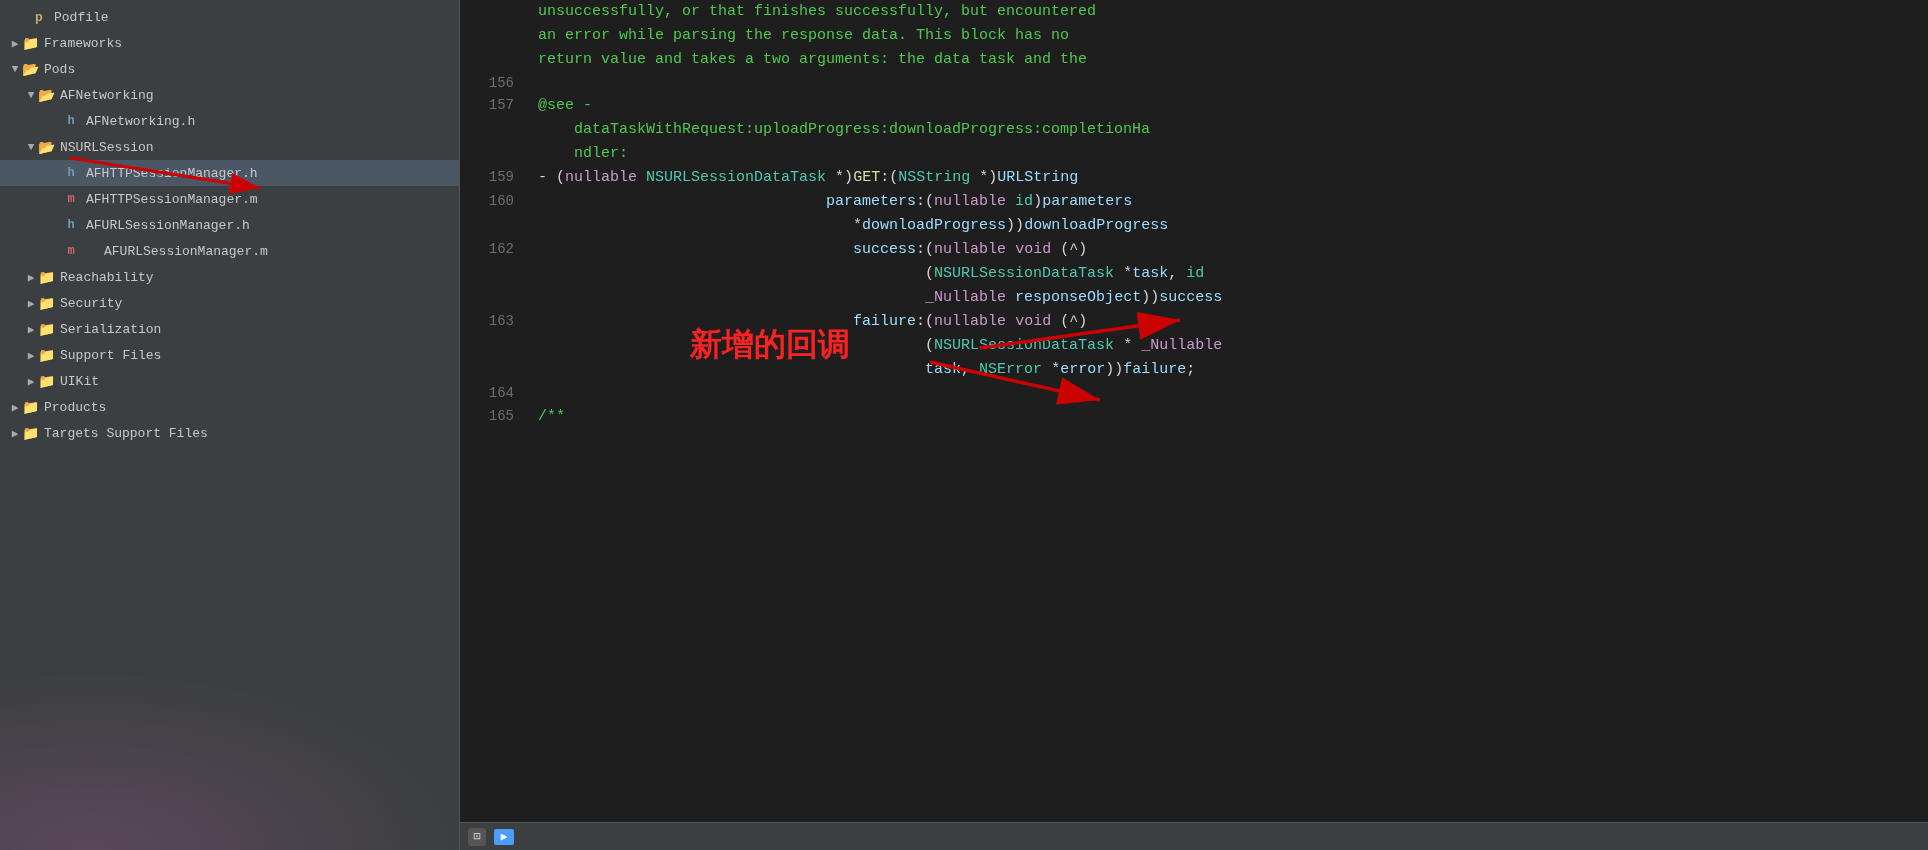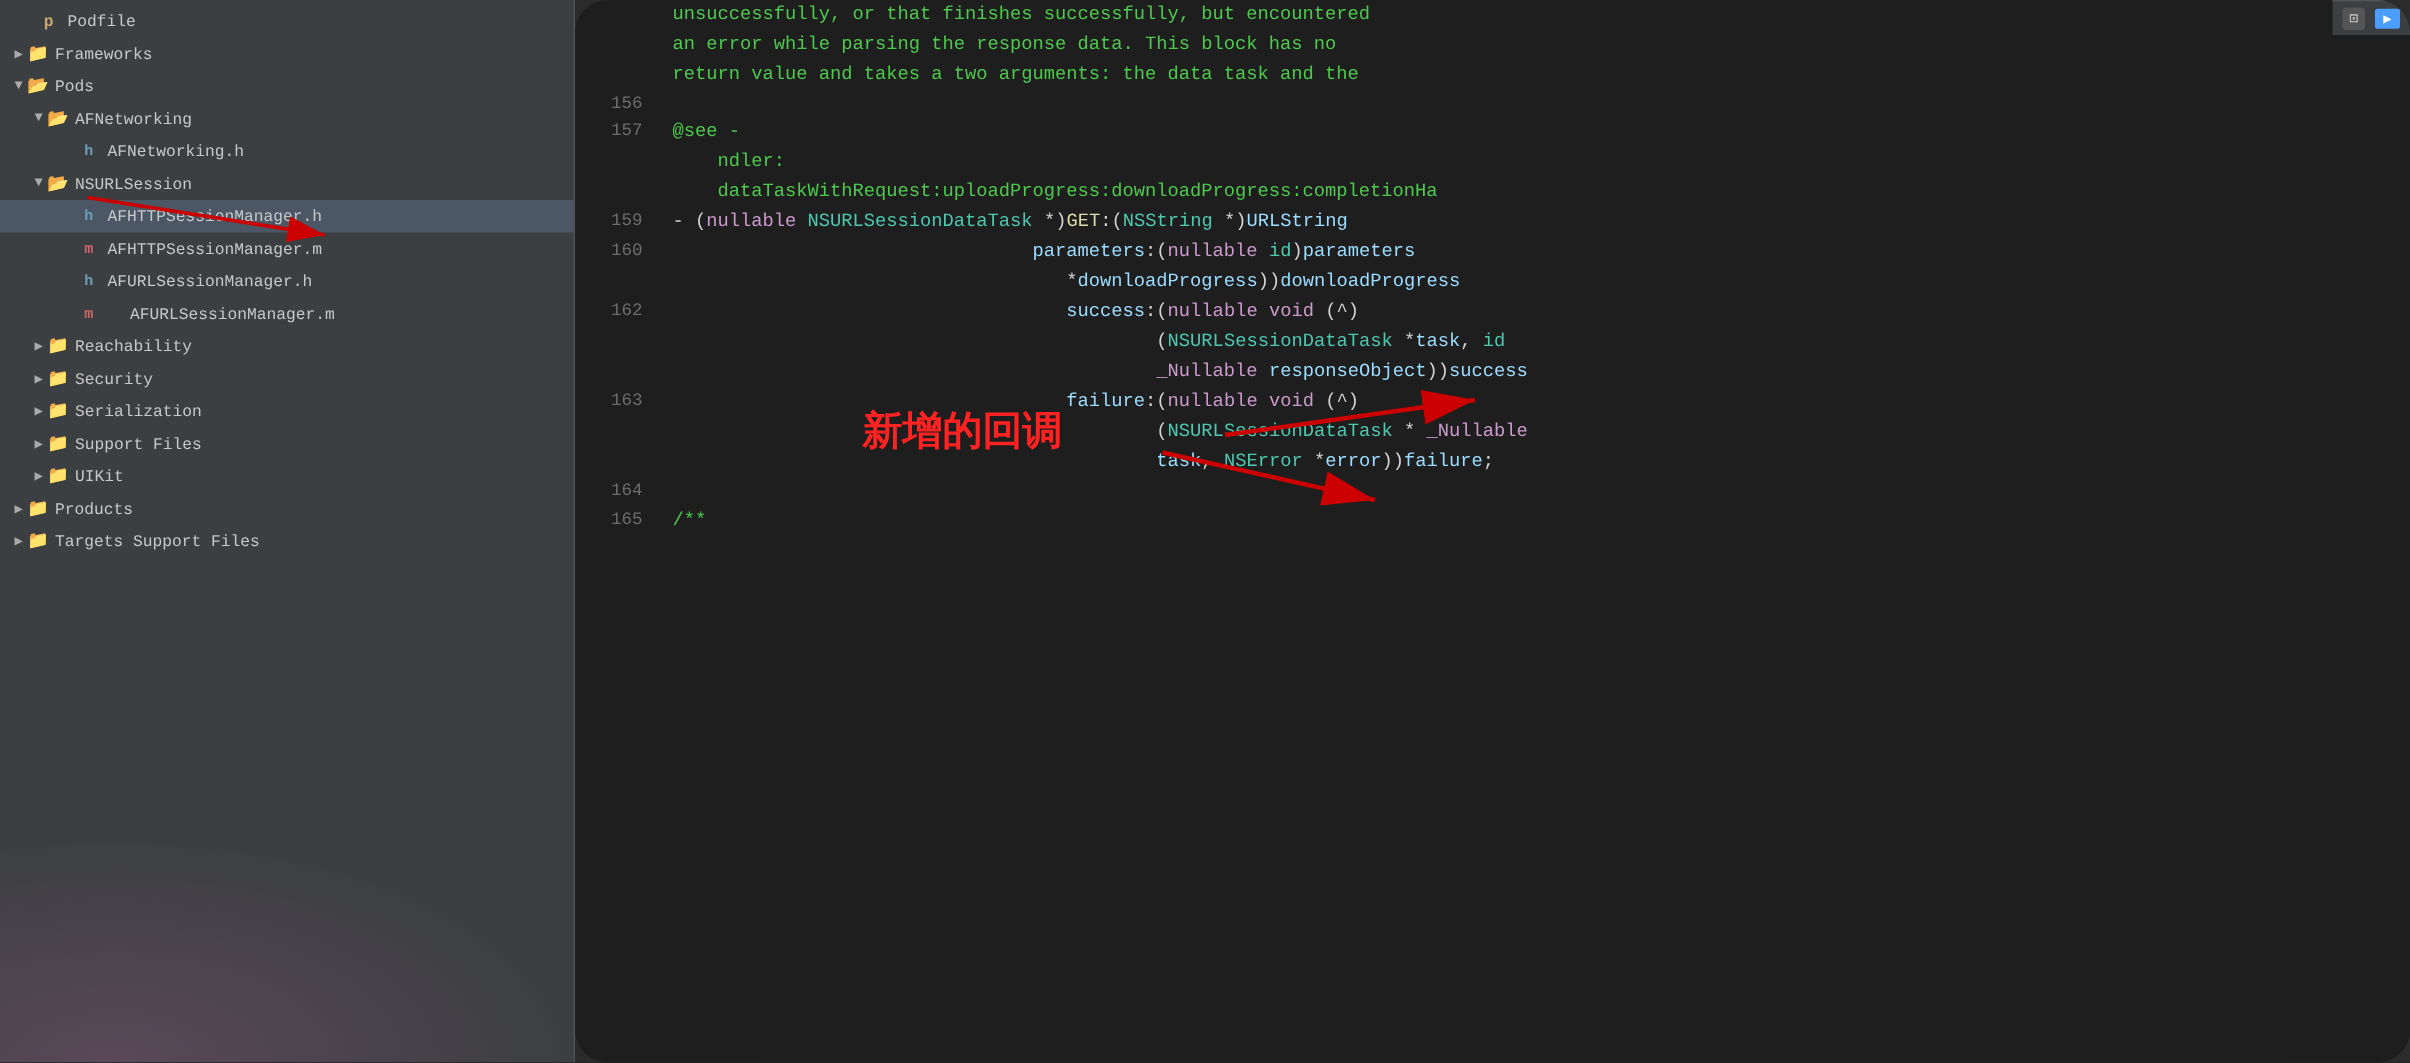--- a/index.html
+++ b/index.html
@@ -44,22 +44,21 @@
     .file-icon-h { color: #6a9fb5; font-size: 12px; font-weight: bold; }
     .file-icon-m { color: #cc6666; font-size: 12px; font-weight: bold; }
 
     
     .code-area {
       flex: 1;
       background: #1e1e1e;
       overflow: hidden;
       position: relative;
       display: flex;
-      flex-direction: row;
-      border-radius: 26px;
+      flex-direction: column;
     }
 
     .code-scroll {
       flex: 1;
       overflow: hidden;
       position: relative;
     }
 
     .code-table {
       width: 100%;
@@ -270,25 +269,25 @@
         <tr>
           <td class="line-number">156</td>
           <td class="line-content"></td>
         </tr>
         <tr>
           <td class="line-number">157</td>
           <td class="line-content c-comment">@see -</td>
         </tr>
         <tr>
           <td class="line-number"></td>
+          <td class="line-content c-comment">    dataTaskWithRequest:uploadProgress:downloadProgress:completionHa</td>
+        </tr>
+        <tr>
+          <td class="line-number"></td>
           <td class="line-content c-comment">    ndler:</td>
-        </tr>
-        <tr>
-          <td class="line-number"></td>
-          <td class="line-content c-comment">    dataTaskWithRequest:uploadProgress:downloadProgress:completionHa</td>
         </tr>
         <tr>
           <td class="line-number">159</td>
           <td class="line-content">- <span class="c-default">(</span><span class="c-keyword">nullable</span> <span class="c-type">NSURLSessionDataTask</span> <span class="c-default">*)</span><span class="c-yellow">GET</span><span class="c-default">:(</span><span class="c-type">NSString</span> <span class="c-default">*)</span><span class="c-blue">URLString</span></td>
         </tr>
         <tr>
           <td class="line-number">160</td>
           <td class="line-content">                                <span class="c-blue">parameters</span><span class="c-default">:(</span><span class="c-keyword">nullable</span> <span class="c-type">id</span><span class="c-default">)</span><span class="c-blue">parameters</span></td>
         </tr>
         <tr>

